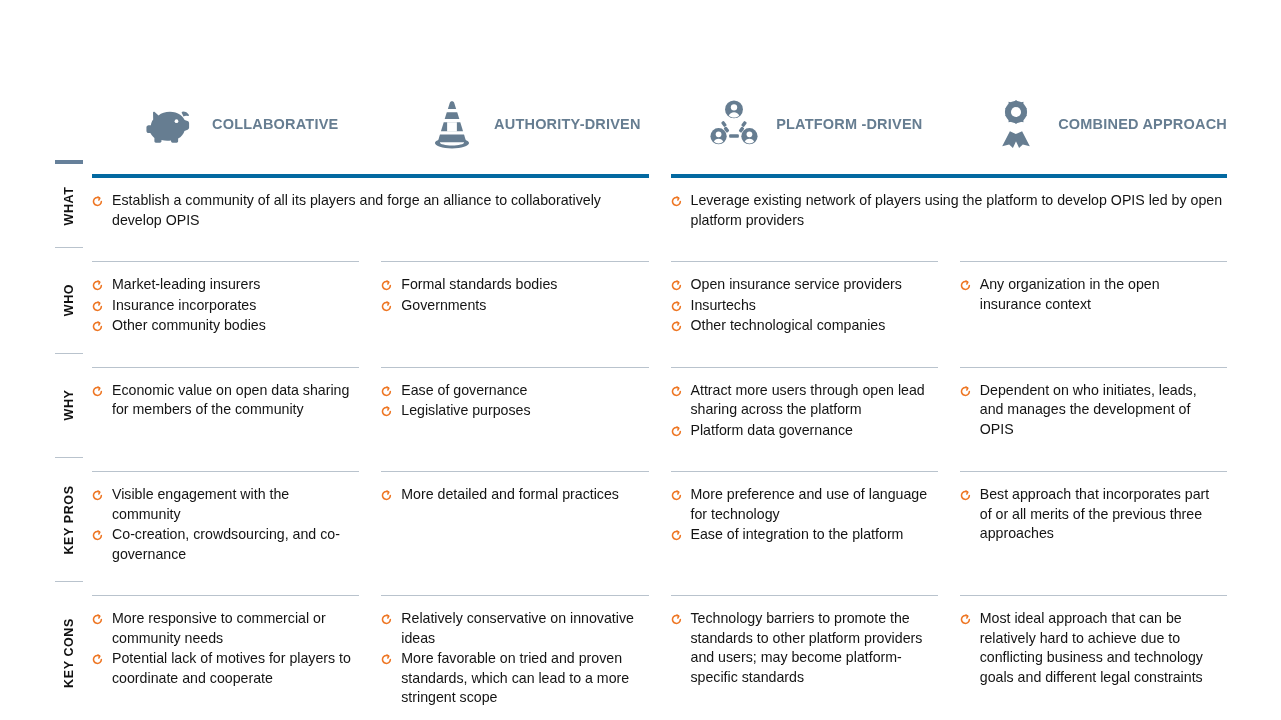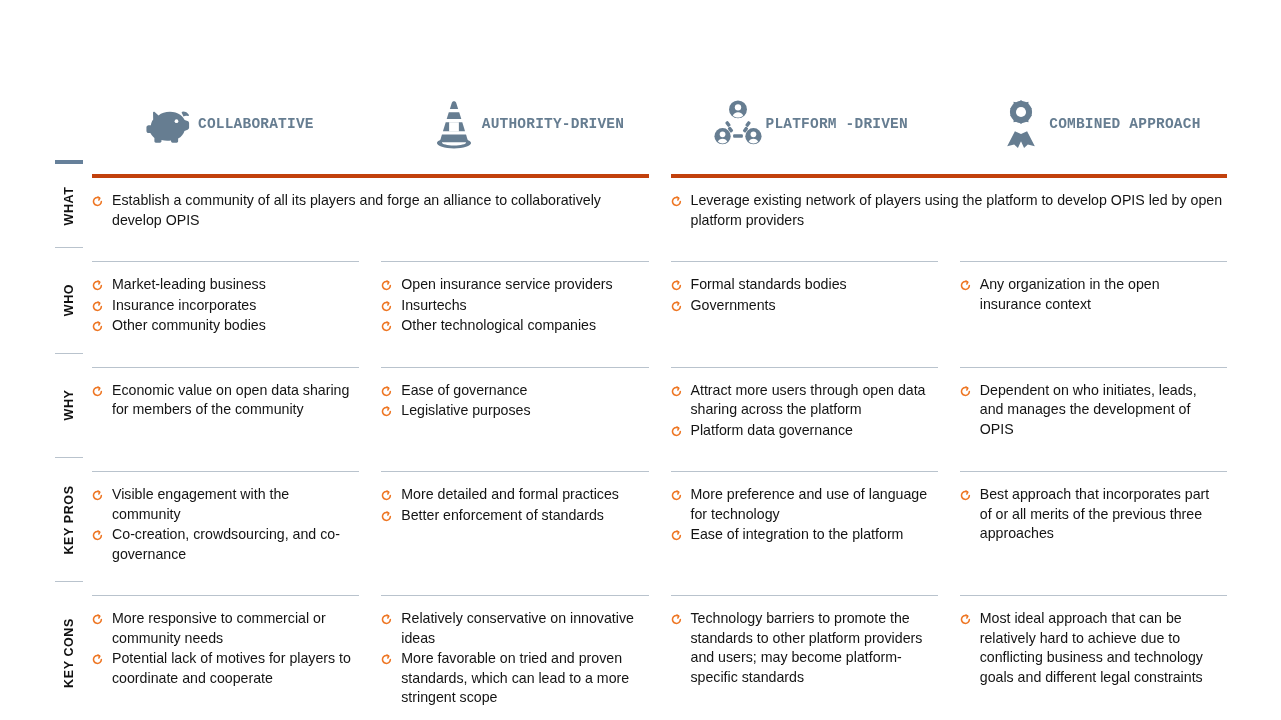--- a/index.html
+++ b/index.html
@@ -32,23 +32,23 @@
     display: flex;
   }
   .header-spacer {
     width: 37px;
     flex: 0 0 37px;
   }
   .header-cell {
     flex: 1 1 0;
     display: flex;
     align-items: center;
+    gap: 14px;
     padding-left: 50px;
     box-sizing: border-box;
-    font-family: Liberation Mono, monospace;
   }
   .header-icon {
     width: 56px;
     height: 56px;
     flex: 0 0 56px;
     display: flex;
     align-items: center;
     justify-content: center;
     color: #667d91;
   }
@@ -106,21 +106,21 @@
   }
 
   .cell {
     flex: 1 1 0;
     min-width: 0;
     box-sizing: border-box;
     position: relative;
     padding: 14px 24px 16px 0;
   }
   .cell-inner {
-    border-top: 4px solid #c2410c;
+    border-top: 4px solid #0369a1;
     padding-top: 13px;
     height: 100%;
     box-sizing: border-box;
   }
   .row.sub .cell-inner {
     border-top: 1px solid #b9c3cd;
   }
   .cell + .cell .cell-inner,
   .cell .cell-inner {
     margin-left: 0;
@@ -287,21 +287,21 @@
       <div class="cell">
           <div class="cell-inner">
         <ul class="bullets">
           <li class="bullet">
             <span class="bullet-mark">
                   <svg width="11" height="11" viewBox="0 0 12 12">
                     <path d="M10.2 6a4.3 4.3 0 1 1-2.4-3.9" fill="none" stroke="#ee7623" stroke-width="1.7" stroke-linecap="round"></path>
                     <path d="M6.4 1.1 8.6 2.3 7.4 4.4" fill="none" stroke="#ee7623" stroke-width="1.6" stroke-linecap="round" stroke-linejoin="round"></path>
                   </svg>
                 </span>
-            <span class="bullet-text">Market-leading business</span>
+            <span class="bullet-text">Market-leading insurers</span>
           </li>
           <li class="bullet">
             <span class="bullet-mark">
                   <svg width="11" height="11" viewBox="0 0 12 12">
                     <path d="M10.2 6a4.3 4.3 0 1 1-2.4-3.9" fill="none" stroke="#ee7623" stroke-width="1.7" stroke-linecap="round"></path>
                     <path d="M6.4 1.1 8.6 2.3 7.4 4.4" fill="none" stroke="#ee7623" stroke-width="1.6" stroke-linecap="round" stroke-linejoin="round"></path>
                   </svg>
                 </span>
             <span class="bullet-text">Insurance incorporates</span>
           </li>
@@ -321,64 +321,64 @@
       <div class="cell">
           <div class="cell-inner">
         <ul class="bullets">
           <li class="bullet">
             <span class="bullet-mark">
                   <svg width="11" height="11" viewBox="0 0 12 12">
                     <path d="M10.2 6a4.3 4.3 0 1 1-2.4-3.9" fill="none" stroke="#ee7623" stroke-width="1.7" stroke-linecap="round"></path>
                     <path d="M6.4 1.1 8.6 2.3 7.4 4.4" fill="none" stroke="#ee7623" stroke-width="1.6" stroke-linecap="round" stroke-linejoin="round"></path>
                   </svg>
                 </span>
+            <span class="bullet-text">Formal standards bodies</span>
+          </li>
+          <li class="bullet">
+            <span class="bullet-mark">
+                  <svg width="11" height="11" viewBox="0 0 12 12">
+                    <path d="M10.2 6a4.3 4.3 0 1 1-2.4-3.9" fill="none" stroke="#ee7623" stroke-width="1.7" stroke-linecap="round"></path>
+                    <path d="M6.4 1.1 8.6 2.3 7.4 4.4" fill="none" stroke="#ee7623" stroke-width="1.6" stroke-linecap="round" stroke-linejoin="round"></path>
+                  </svg>
+                </span>
+            <span class="bullet-text">Governments</span>
+          </li>
+        </ul>
+      </div>
+        </div>
+
+      <div class="cell">
+          <div class="cell-inner">
+        <ul class="bullets">
+          <li class="bullet">
+            <span class="bullet-mark">
+                  <svg width="11" height="11" viewBox="0 0 12 12">
+                    <path d="M10.2 6a4.3 4.3 0 1 1-2.4-3.9" fill="none" stroke="#ee7623" stroke-width="1.7" stroke-linecap="round"></path>
+                    <path d="M6.4 1.1 8.6 2.3 7.4 4.4" fill="none" stroke="#ee7623" stroke-width="1.6" stroke-linecap="round" stroke-linejoin="round"></path>
+                  </svg>
+                </span>
             <span class="bullet-text">Open insurance service providers</span>
           </li>
           <li class="bullet">
             <span class="bullet-mark">
                   <svg width="11" height="11" viewBox="0 0 12 12">
                     <path d="M10.2 6a4.3 4.3 0 1 1-2.4-3.9" fill="none" stroke="#ee7623" stroke-width="1.7" stroke-linecap="round"></path>
                     <path d="M6.4 1.1 8.6 2.3 7.4 4.4" fill="none" stroke="#ee7623" stroke-width="1.6" stroke-linecap="round" stroke-linejoin="round"></path>
                   </svg>
                 </span>
             <span class="bullet-text">Insurtechs</span>
           </li>
           <li class="bullet">
             <span class="bullet-mark">
                   <svg width="11" height="11" viewBox="0 0 12 12">
                     <path d="M10.2 6a4.3 4.3 0 1 1-2.4-3.9" fill="none" stroke="#ee7623" stroke-width="1.7" stroke-linecap="round"></path>
                     <path d="M6.4 1.1 8.6 2.3 7.4 4.4" fill="none" stroke="#ee7623" stroke-width="1.6" stroke-linecap="round" stroke-linejoin="round"></path>
                   </svg>
                 </span>
             <span class="bullet-text">Other technological companies</span>
-          </li>
-        </ul>
-      </div>
-        </div>
-
-      <div class="cell">
-          <div class="cell-inner">
-        <ul class="bullets">
-          <li class="bullet">
-            <span class="bullet-mark">
-                  <svg width="11" height="11" viewBox="0 0 12 12">
-                    <path d="M10.2 6a4.3 4.3 0 1 1-2.4-3.9" fill="none" stroke="#ee7623" stroke-width="1.7" stroke-linecap="round"></path>
-                    <path d="M6.4 1.1 8.6 2.3 7.4 4.4" fill="none" stroke="#ee7623" stroke-width="1.6" stroke-linecap="round" stroke-linejoin="round"></path>
-                  </svg>
-                </span>
-            <span class="bullet-text">Formal standards bodies</span>
-          </li>
-          <li class="bullet">
-            <span class="bullet-mark">
-                  <svg width="11" height="11" viewBox="0 0 12 12">
-                    <path d="M10.2 6a4.3 4.3 0 1 1-2.4-3.9" fill="none" stroke="#ee7623" stroke-width="1.7" stroke-linecap="round"></path>
-                    <path d="M6.4 1.1 8.6 2.3 7.4 4.4" fill="none" stroke="#ee7623" stroke-width="1.6" stroke-linecap="round" stroke-linejoin="round"></path>
-                  </svg>
-                </span>
-            <span class="bullet-text">Governments</span>
           </li>
         </ul>
       </div>
         </div>
 
       <div class="cell">
           <div class="cell-inner">
         <ul class="bullets">
           <li class="bullet">
             <span class="bullet-mark">
@@ -445,21 +445,21 @@
       <div class="cell">
           <div class="cell-inner">
         <ul class="bullets">
           <li class="bullet">
             <span class="bullet-mark">
                   <svg width="11" height="11" viewBox="0 0 12 12">
                     <path d="M10.2 6a4.3 4.3 0 1 1-2.4-3.9" fill="none" stroke="#ee7623" stroke-width="1.7" stroke-linecap="round"></path>
                     <path d="M6.4 1.1 8.6 2.3 7.4 4.4" fill="none" stroke="#ee7623" stroke-width="1.6" stroke-linecap="round" stroke-linejoin="round"></path>
                   </svg>
                 </span>
-            <span class="bullet-text">Attract more users through open data sharing across the platform</span>
+            <span class="bullet-text">Attract more users through open lead sharing across the platform</span>
           </li>
           <li class="bullet">
             <span class="bullet-mark">
                   <svg width="11" height="11" viewBox="0 0 12 12">
                     <path d="M10.2 6a4.3 4.3 0 1 1-2.4-3.9" fill="none" stroke="#ee7623" stroke-width="1.7" stroke-linecap="round"></path>
                     <path d="M6.4 1.1 8.6 2.3 7.4 4.4" fill="none" stroke="#ee7623" stroke-width="1.6" stroke-linecap="round" stroke-linejoin="round"></path>
                   </svg>
                 </span>
             <span class="bullet-text">Platform data governance</span>
           </li>
@@ -521,29 +521,20 @@
         <ul class="bullets">
           <li class="bullet">
             <span class="bullet-mark">
                   <svg width="11" height="11" viewBox="0 0 12 12">
                     <path d="M10.2 6a4.3 4.3 0 1 1-2.4-3.9" fill="none" stroke="#ee7623" stroke-width="1.7" stroke-linecap="round"></path>
                     <path d="M6.4 1.1 8.6 2.3 7.4 4.4" fill="none" stroke="#ee7623" stroke-width="1.6" stroke-linecap="round" stroke-linejoin="round"></path>
                   </svg>
                 </span>
             <span class="bullet-text">More detailed and formal practices</span>
           </li>
-          <li class="bullet">
-            <span class="bullet-mark">
-                  <svg width="11" height="11" viewBox="0 0 12 12">
-                    <path d="M10.2 6a4.3 4.3 0 1 1-2.4-3.9" fill="none" stroke="#ee7623" stroke-width="1.7" stroke-linecap="round"></path>
-                    <path d="M6.4 1.1 8.6 2.3 7.4 4.4" fill="none" stroke="#ee7623" stroke-width="1.6" stroke-linecap="round" stroke-linejoin="round"></path>
-                  </svg>
-                </span>
-            <span class="bullet-text">Better enforcement of standards</span>
-          </li>
         </ul>
       </div>
         </div>
 
       <div class="cell">
           <div class="cell-inner">
         <ul class="bullets">
           <li class="bullet">
             <span class="bullet-mark">
                   <svg width="11" height="11" viewBox="0 0 12 12">

